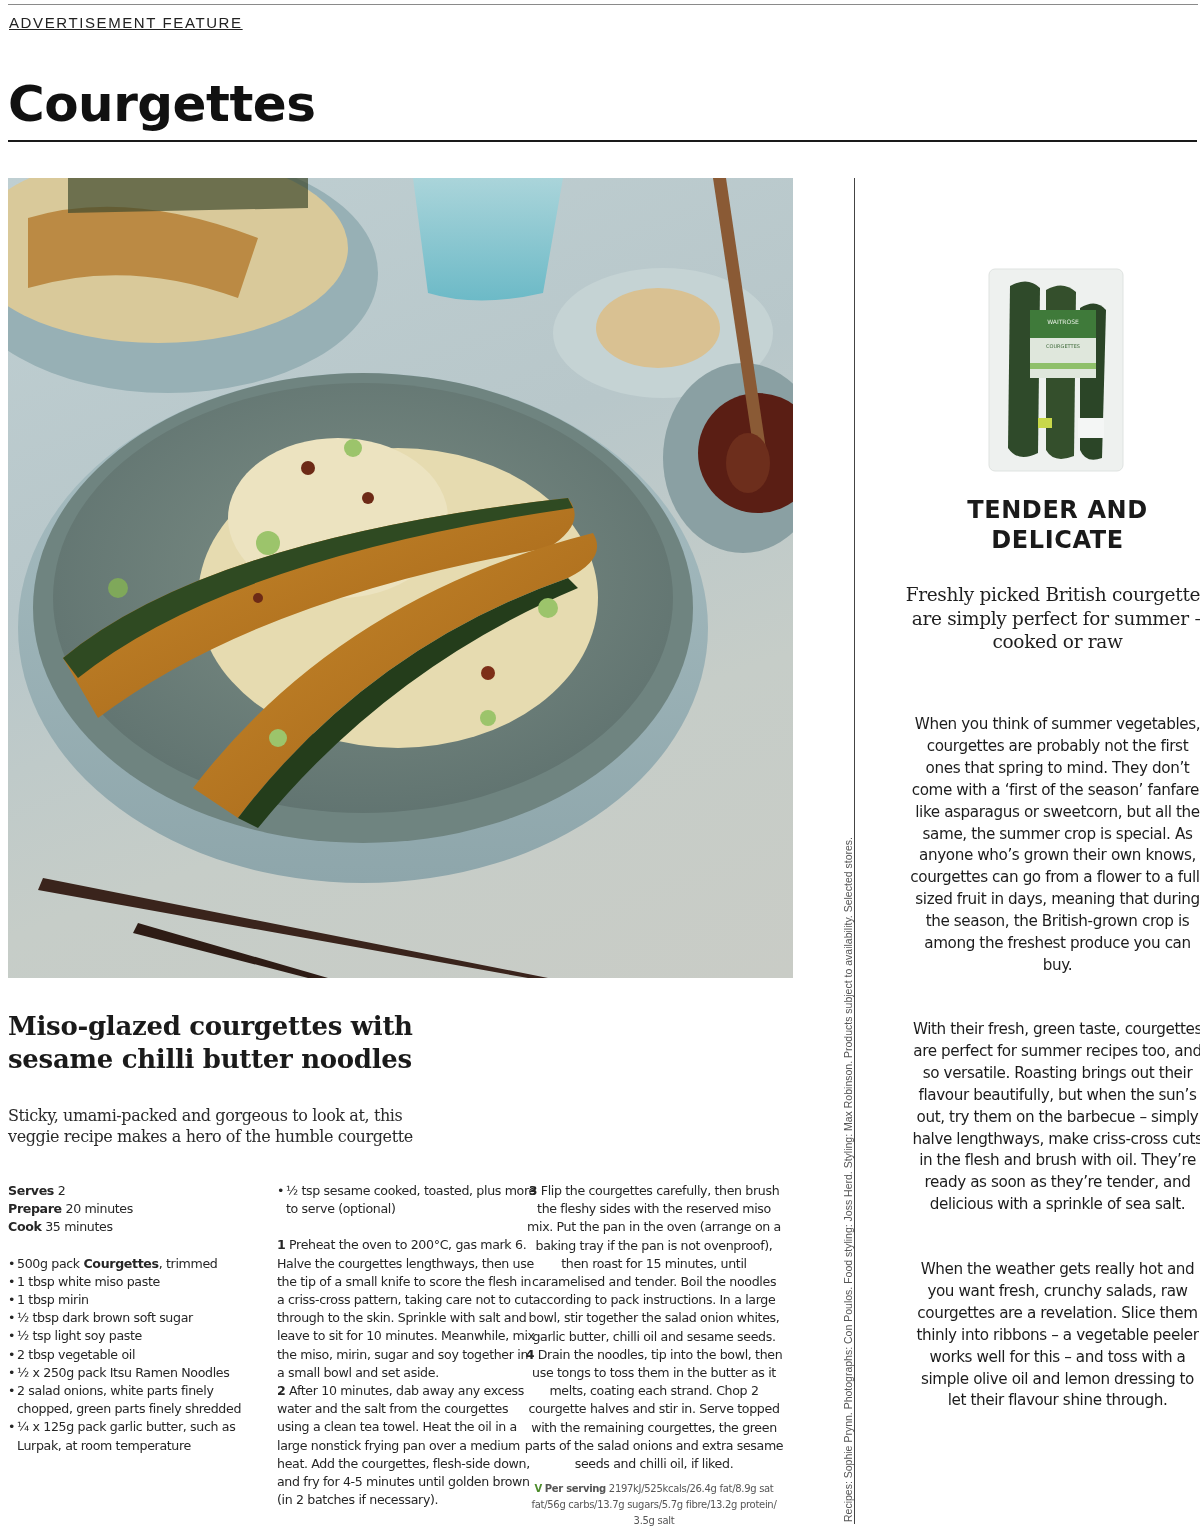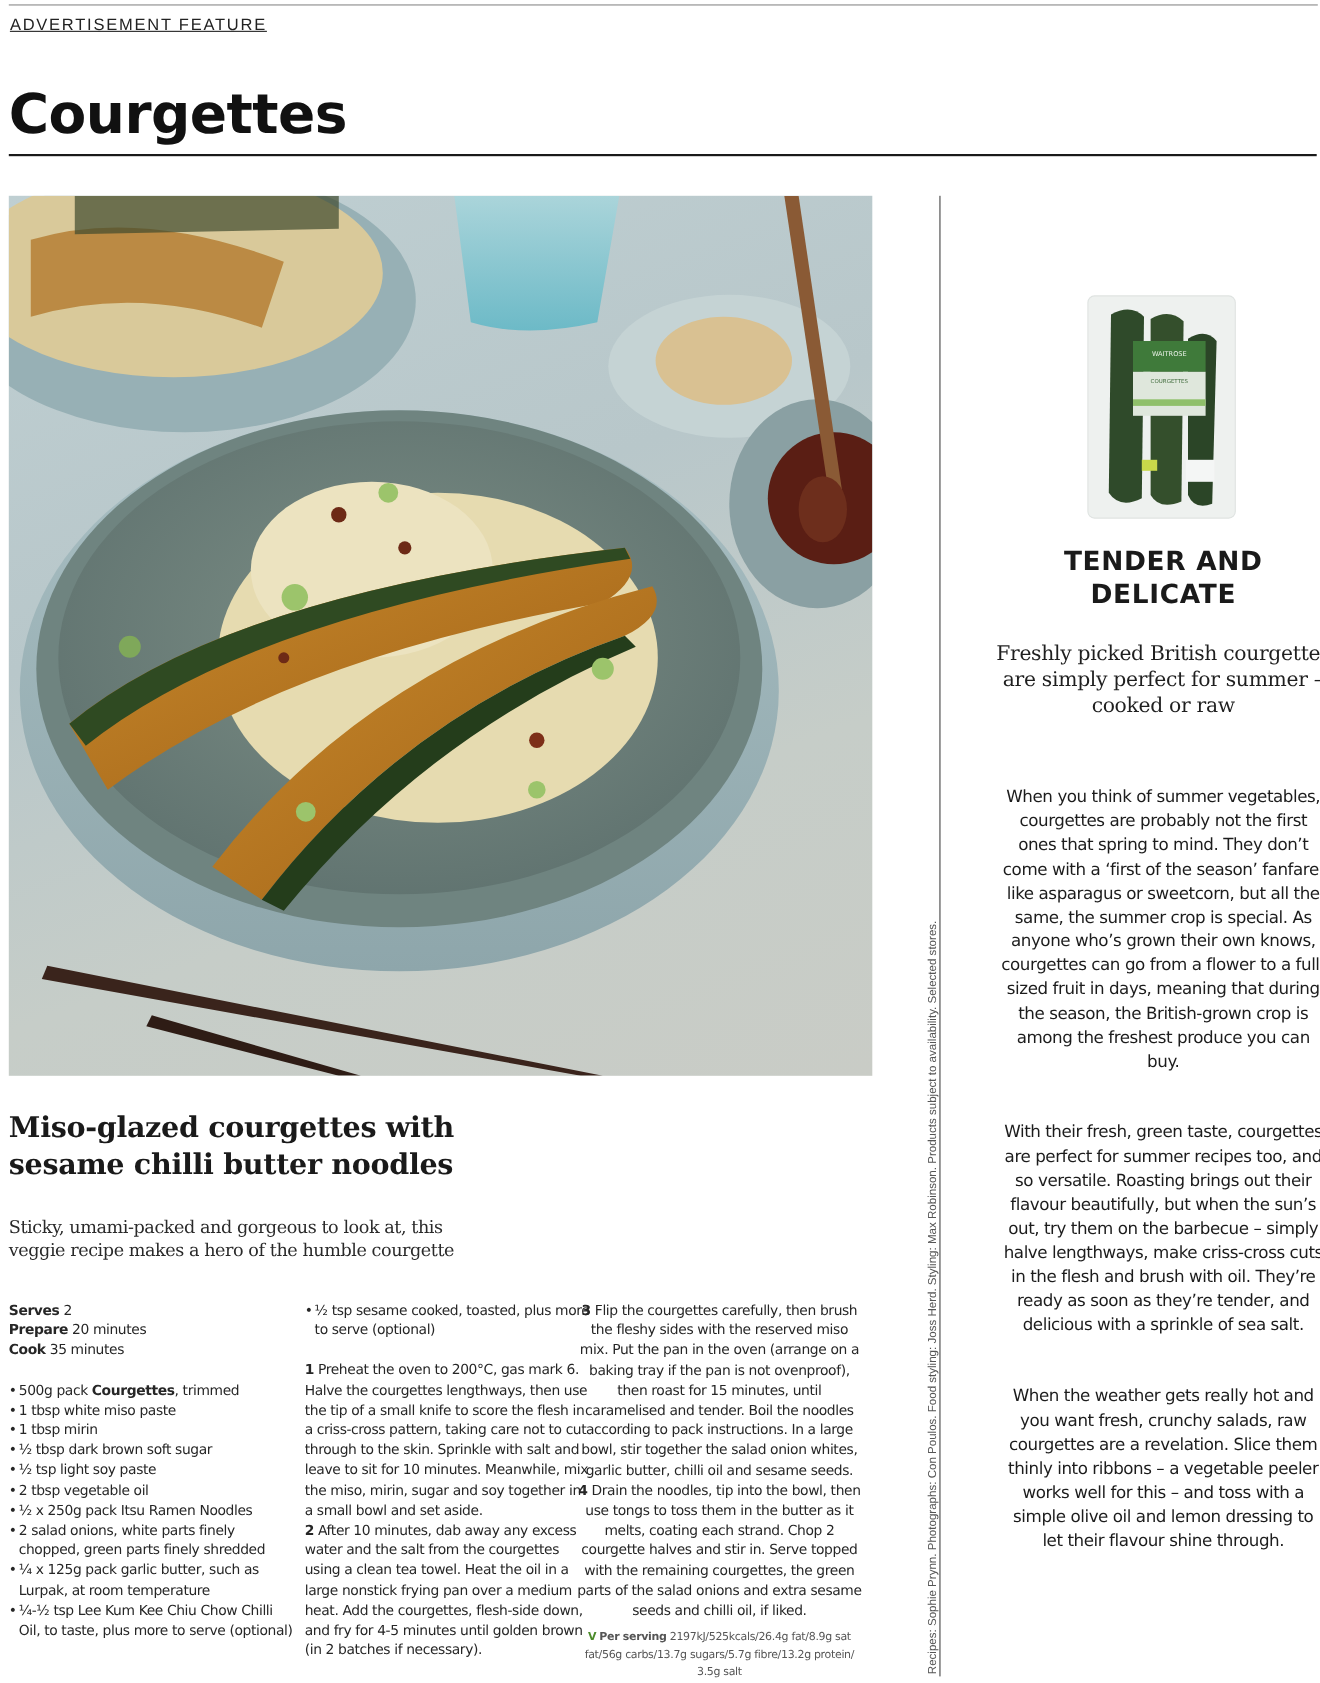--- a/index.html
+++ b/index.html
@@ -136,21 +136,20 @@
   <ul class="ing-list">
     <li><span>500g pack </span><b>Courgettes</b><span>, trimmed</span></li>
     <li>1 tbsp white miso paste</li>
     <li>1 tbsp mirin</li>
     <li>½ tbsp dark brown soft sugar</li>
     <li>½ tsp light soy paste</li>
     <li>2 tbsp vegetable oil</li>
     <li>½ x 250g pack Itsu Ramen Noodles</li>
     <li>2 salad onions, white parts finely chopped, green parts finely shredded</li>
     <li>¼ x 125g pack garlic butter, such as Lurpak, at room temperature</li>
-    <li>¼-½ tsp Lee Kum Kee Chiu Chow Chilli Oil, to taste, plus more to serve (optional)</li>
   </ul>
 </div>
 
 <div class="col col2">
   <ul class="ing-list">
     <li>½ tsp sesame cooked, toasted, plus more to serve (optional)</li>
   </ul>
   <div class="method-gap"></div>
   <div class="method">
     <p><span class="step-num">1</span><span> Preheat the oven to 200°C, gas mark 6. Halve the courgettes lengthways, then use the tip of a small knife to score the flesh in a criss-cross pattern, taking care not to cut through to the skin. Sprinkle with salt and leave to sit for 10 minutes. Meanwhile, mix the miso, mirin, sugar and soy together in a small bowl and set aside.</span></p>

